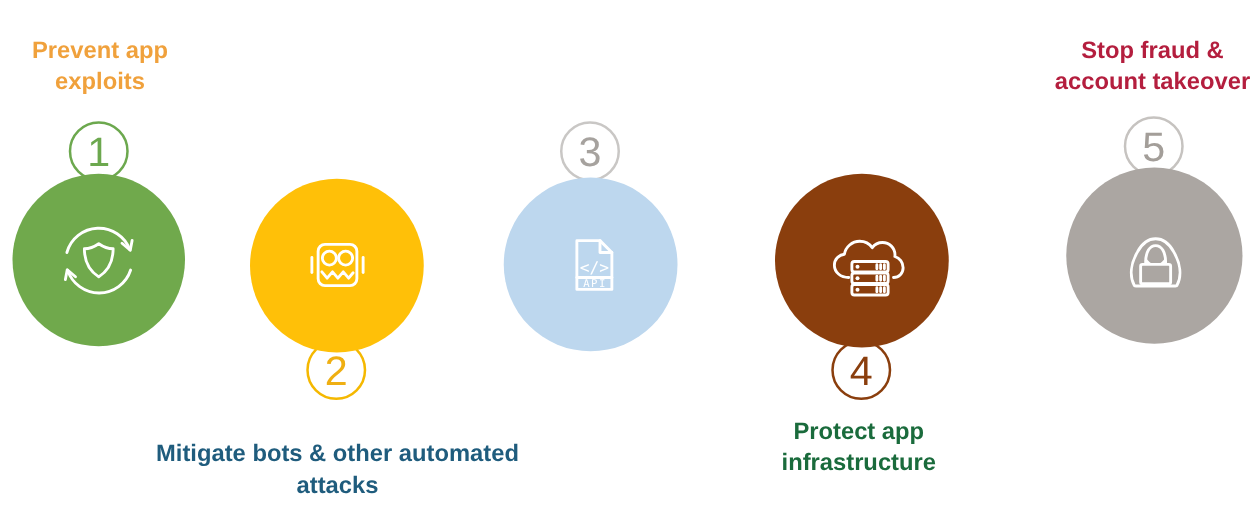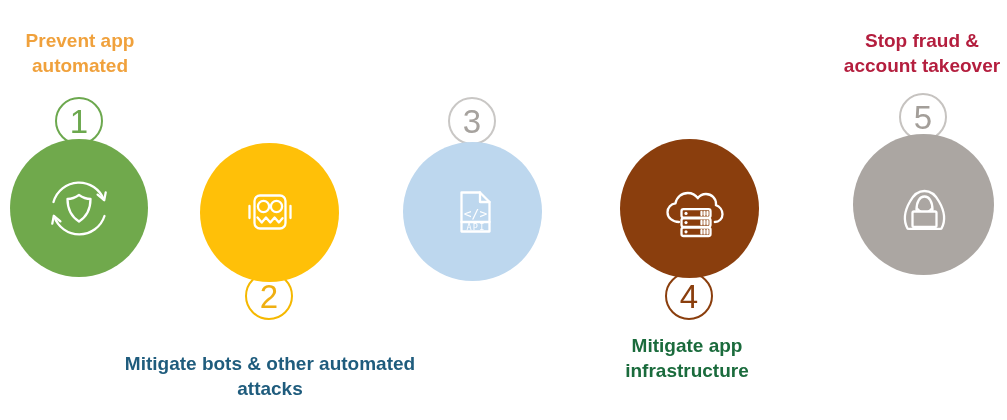--- a/index.html
+++ b/index.html
@@ -87,21 +87,21 @@
   .s5 .badge  { left: 899px; top: 93px; }
   .s5 .step-label { left: 827px; top: 28px;  width: 190px; }
 </style>
 </head>
 <body>
 
 <div class="stage">
 
   <div class="step s1" style="--label-color: #F0A13C; --circle-color: #70A94C; --ring-color: #6CA84E; --number-color: #6CA84E;">
     <div class="step-label">Prevent app
-automated</div>
+exploits</div>
     <div class="badge">
       <span class="badge-number">1</span>
     </div>
     <div class="circle">
       <svg class="icon" width="80" height="80" viewBox="0 0 80 80">
         <path d="M 14.5 34 A 26.5 26.5 0 0 1 64.9 31.9"></path>
         <path d="M 58.6 26.6 L 65.2 32.2 L 66.7 24.4"></path>
         <path d="M 65.5 48 A 26.5 26.5 0 0 1 15.1 48.1"></path>
         <path d="M 21.4 53.4 L 14.8 47.8 L 13.3 55.6"></path>
         <path d="M 40 27 C 44 29.8 47.8 31 51.5 31 C 51.5 41 47 49 40 53.5 C 33 49 28.5 41 28.5 31 C 32.2 31 36 29.8 40 27 Z"></path>
@@ -136,21 +136,21 @@
         <path d="M 28.5 20.5 L 47 20.5 L 56.5 30 L 56.5 59.5 L 28.5 59.5 Z" stroke-width="2"></path>
         <path d="M 47 20.5 L 47 30 L 56.5 30" stroke-width="2"></path>
         <path d="M 28.5 50 L 56.5 50" stroke-width="2"></path>
         <text x="42.5" y="46" font-size="13" text-anchor="middle">&lt;/&gt;</text>
         <text x="43" y="57.8" font-size="8.5" letter-spacing="1.2" text-anchor="middle">API</text>
       </svg>
     </div>
   </div>
 
   <div class="step s4" style="--label-color: #1A6B3C; --circle-color: #8A3E0D; --ring-color: #8A3E0D; --number-color: #8A3E0D;">
-    <div class="step-label">Mitigate app
+    <div class="step-label">Protect app
 infrastructure</div>
     <div class="badge">
       <span class="badge-number">4</span>
     </div>
     <div class="circle">
       <svg class="icon" width="80" height="80" viewBox="0 0 80 80">
         <path d="M 29 53 C 22.5 53 17.5 48.8 17.5 43.2 C 17.5 38.5 21 35 25.5 34.4 C 26.5 28.5 31.6 24 37.8 24 C 42 24 45.6 26 47.8 29.2 C 49.6 26.6 52.6 25 56 25 C 61.6 25 66 29.4 66 35 C 66 35.4 66 35.8 65.9 36.2 C 69.7 37.4 72.5 41 72.5 45.2 C 72.5 49.5 69.2 53 64.8 53"></path>
         <rect class="fill-bg" x="31.5" y="40.2" width="29" height="8.4" rx="2" stroke-width="2"></rect>
         <rect class="fill-bg" x="31.5" y="49.4" width="29" height="8.4" rx="2" stroke-width="2"></rect>
         <rect class="fill-bg" x="31.5" y="58.6" width="29" height="8.4" rx="2" stroke-width="2"></rect>

